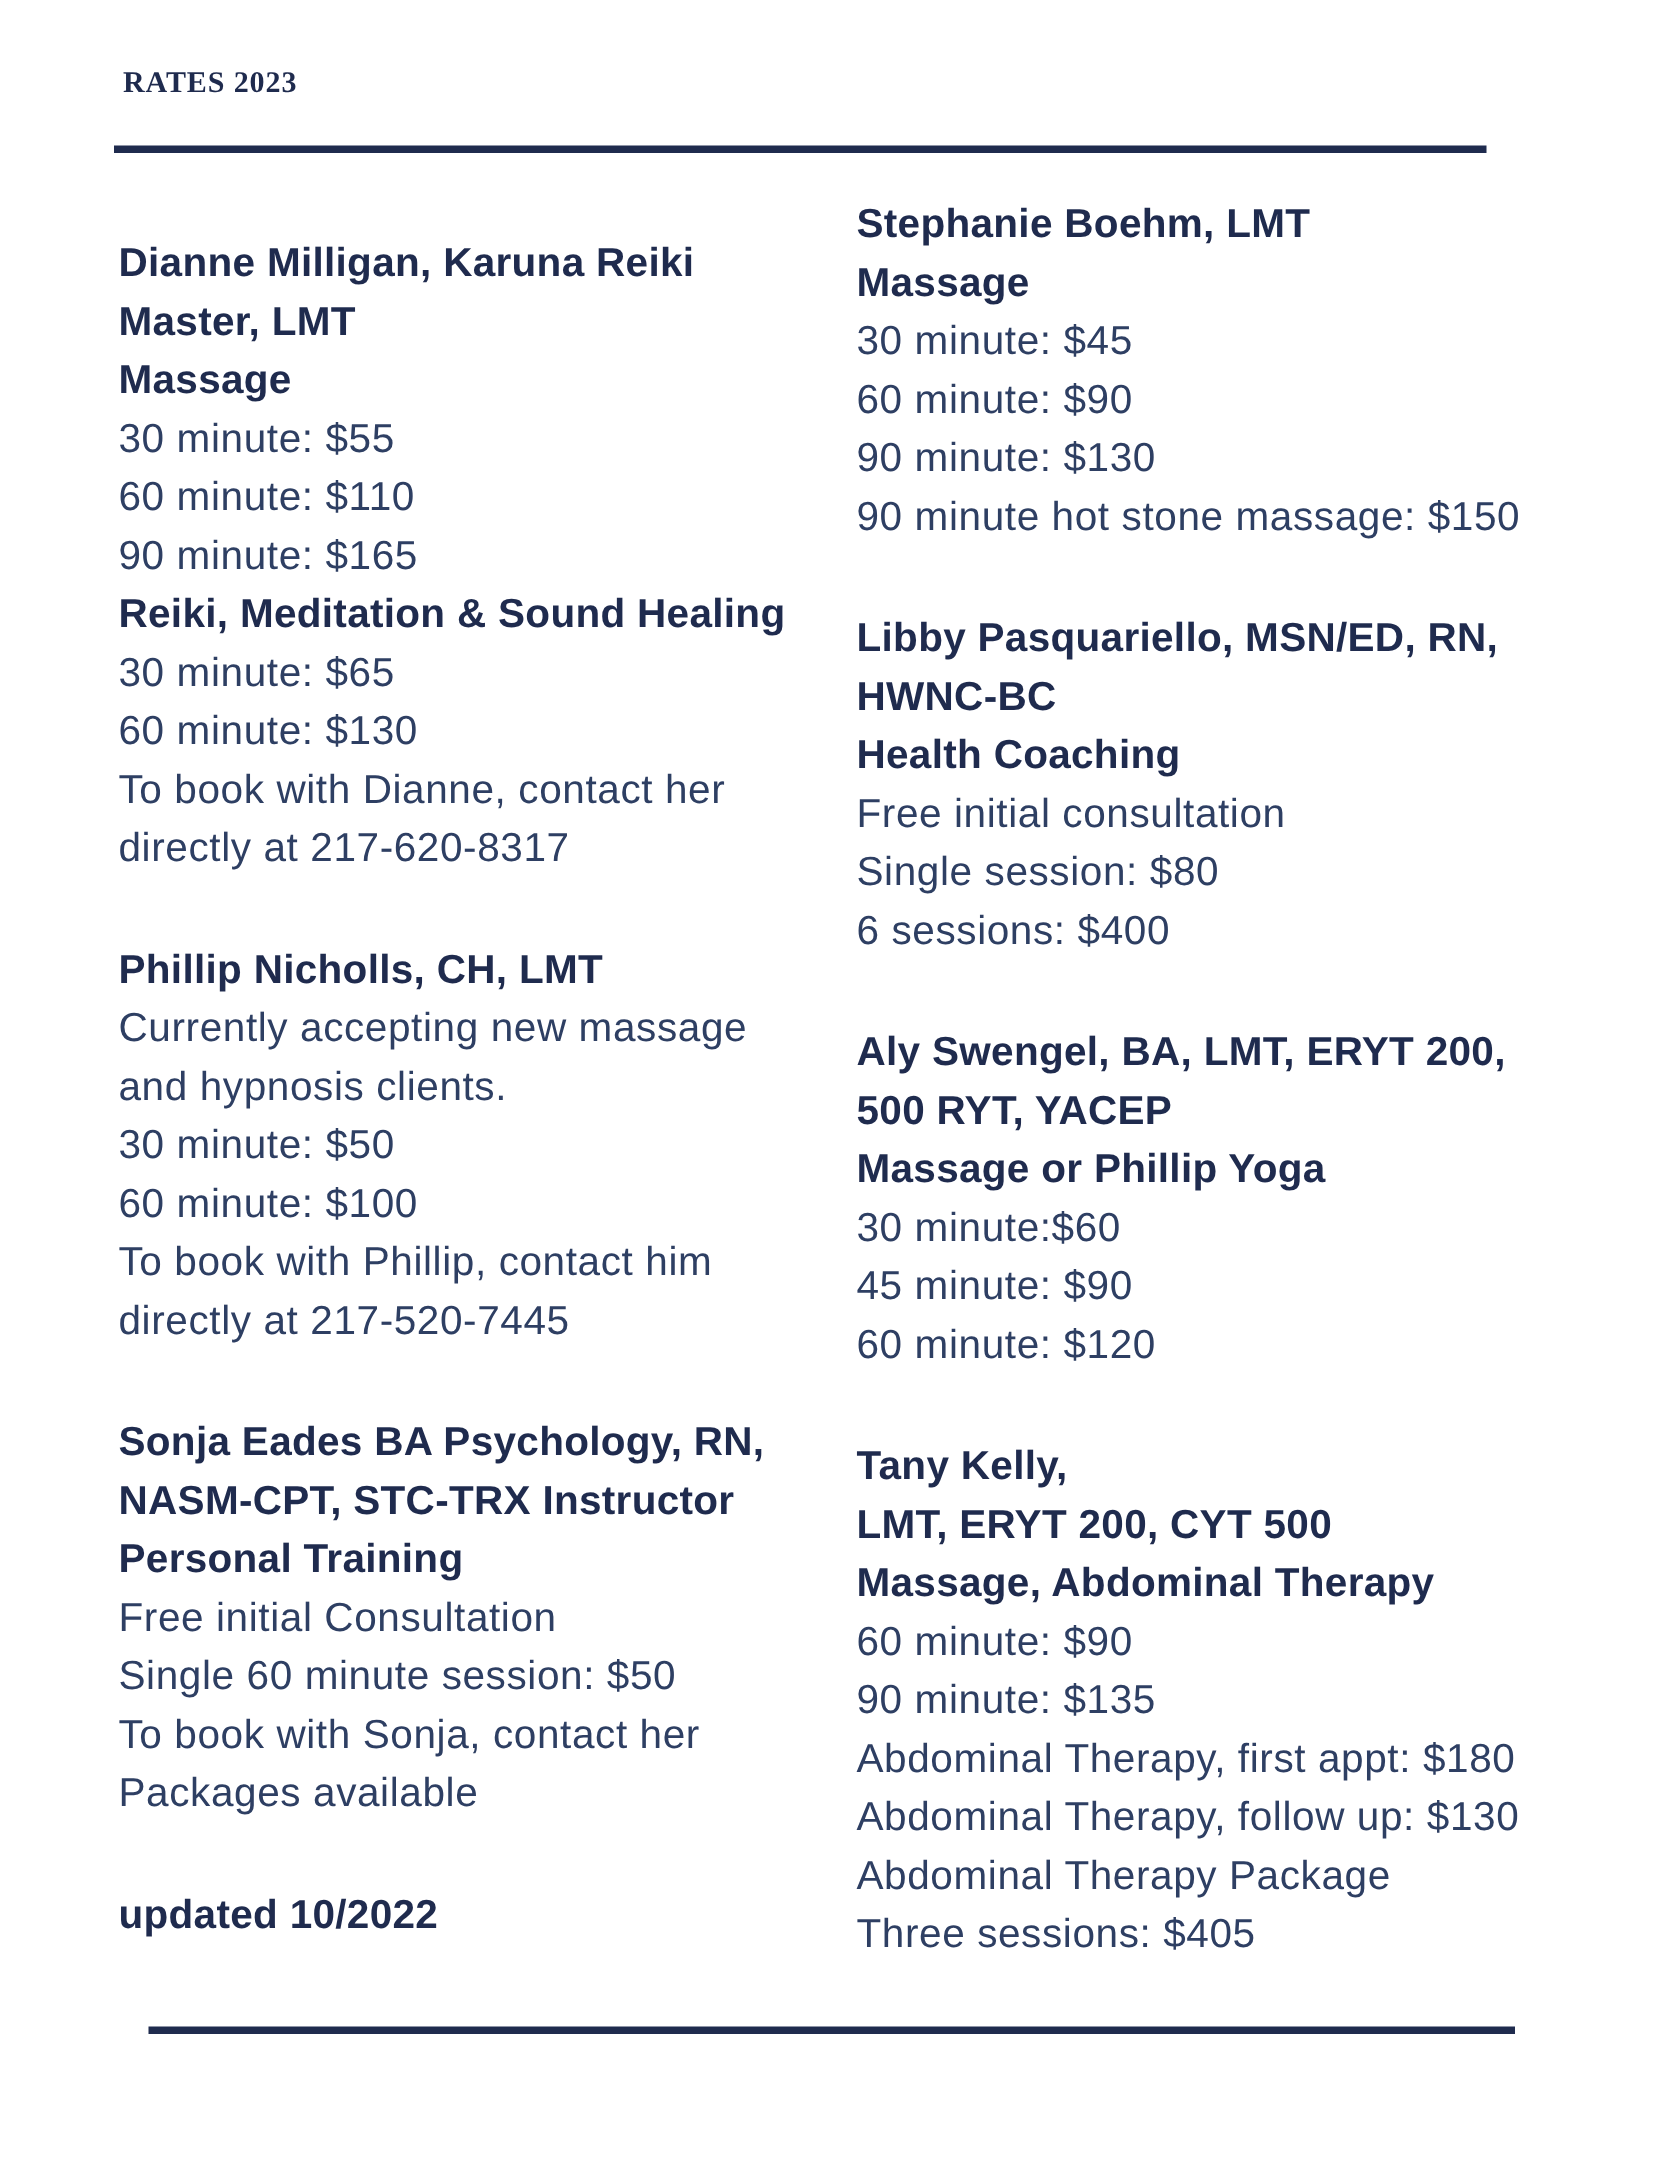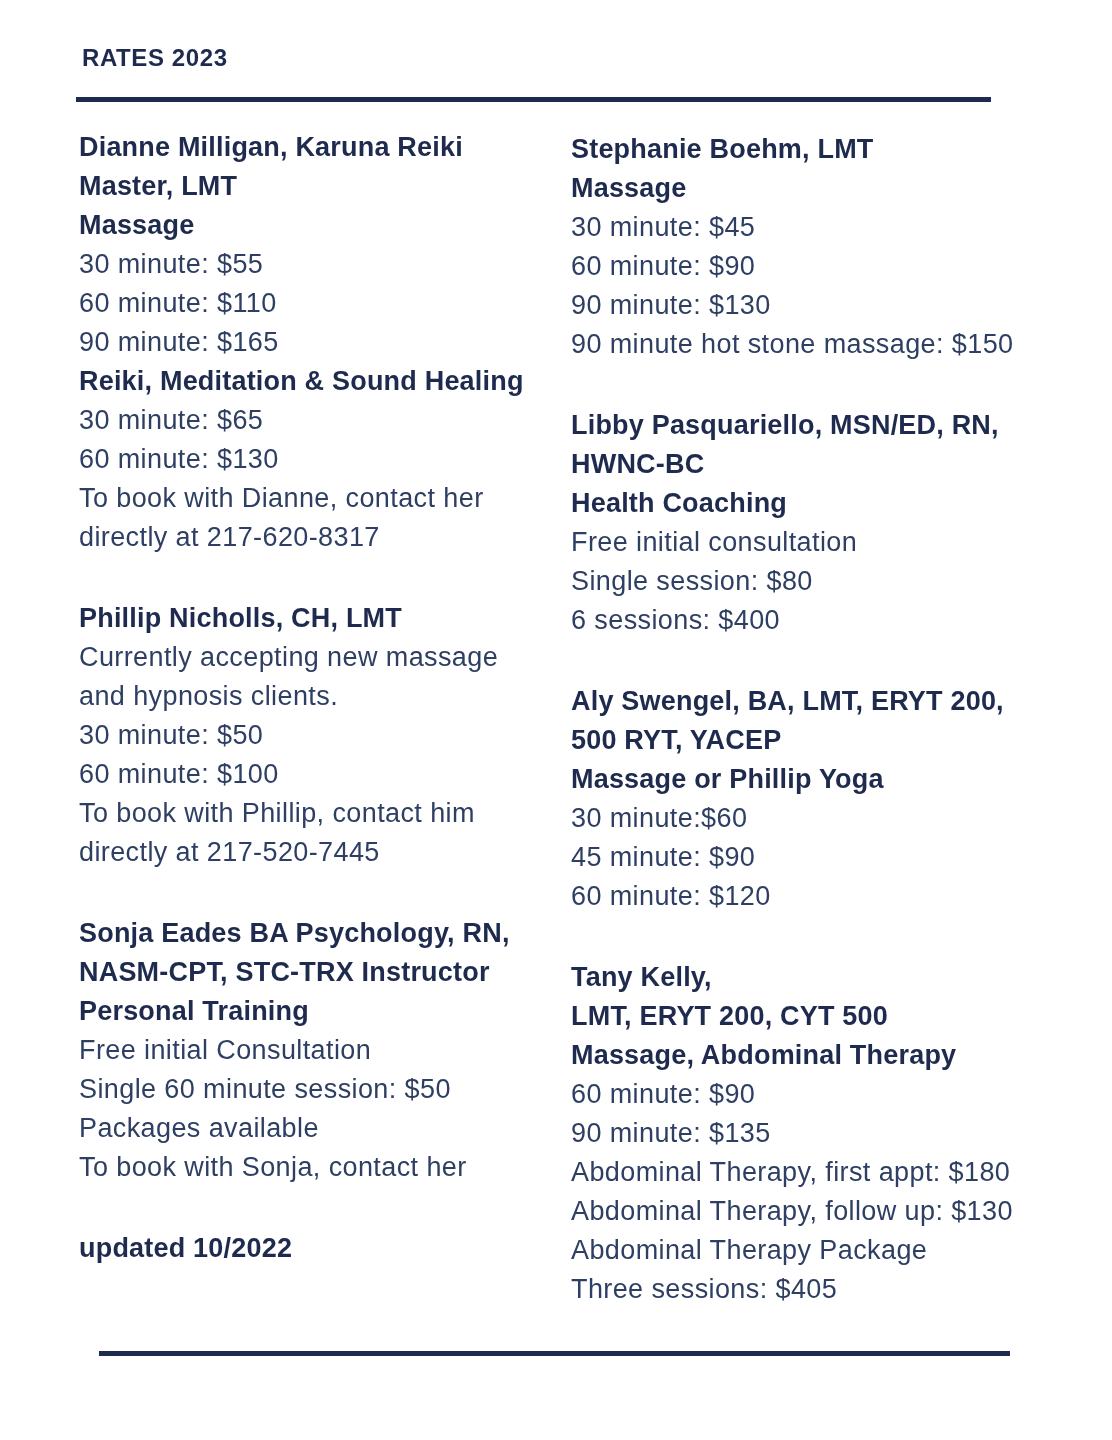--- a/index.html
+++ b/index.html
@@ -10,28 +10,28 @@
   html,body{margin:0;padding:0;}
   body{
     width:1112px;height:1440px;
     background:var(--bg);
     font-family:"Liberation Sans", sans-serif;
     position:relative;
     overflow:hidden;
   }
   .page-title{
     position:absolute;left:82px;top:44px;
-    font-size:24px;font-weight:700;color:var(--ink);
-    letter-spacing:0.6px;margin:0;
+    font-size:20px;font-weight:700;color:var(--ink);
+    letter-spacing:0.6px;margin:0;font-family:Liberation Serif, serif;
   }
   .rule{position:absolute;background:var(--ink);height:5px;}
   .rule-top{left:76px;top:97px;width:915px;}
   .rule-bottom{left:99px;top:1351px;width:911px;}
   .col{position:absolute;width:490px;}
-  .col-left{left:79px;top:128px;}
+  .col-left{left:79px;top:156px;}
   .col-right{left:571px;top:130px;}
   .section{margin:0 0 42px 0;}
   .line{
     margin:0;
     font-size:27px;
     line-height:39px;
     color:var(--body);
     letter-spacing:0.4px;
     white-space:nowrap;
   }
@@ -69,22 +69,22 @@
       <p class="line">60 minute: $100</p>
       <p class="line">To book with Phillip, contact him</p>
       <p class="line">directly at 217-520-7445</p>
     </section>
     <section class="section">
       <p class="line bold">Sonja Eades BA Psychology, RN,</p>
       <p class="line bold">NASM-CPT, STC-TRX Instructor</p>
       <p class="line bold">Personal Training</p>
       <p class="line">Free initial Consultation</p>
       <p class="line">Single 60 minute session: $50</p>
+      <p class="line">To book with Sonja, contact her</p>
       <p class="line">Packages available</p>
-      <p class="line">To book with Sonja, contact her</p>
     </section>
     <section class="section">
       <p class="line bold">updated 10/2022</p>
     </section>
   </div>
 <div class="col col-right">
     <section class="section">
       <p class="line bold">Stephanie Boehm, LMT</p>
       <p class="line bold">Massage</p>
       <p class="line">30 minute: $45</p>

